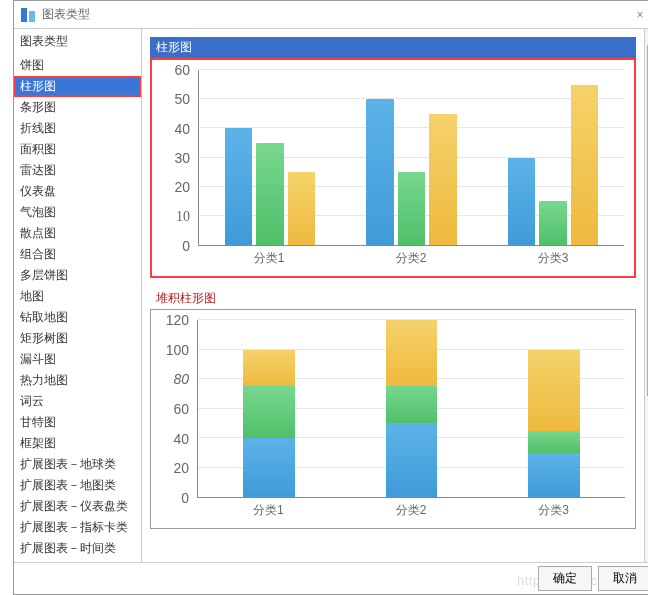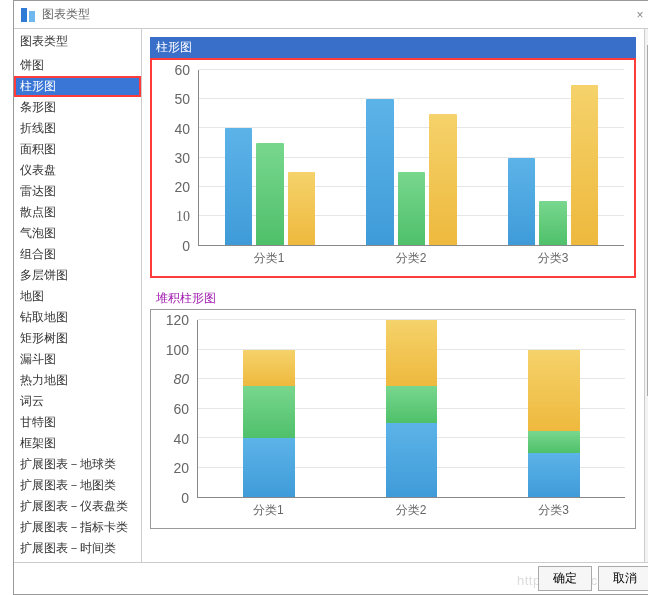--- a/index.html
+++ b/index.html
@@ -83,21 +83,21 @@
   .chart-panel.selected .panel-title {
     background: #3a6fc9;
     color: #fff;
   }
   .chart-panel.selected .panel-body {
     border: 2px solid #ff3b3b;
   }
   .panel-title {
     font-size: 12px;
     padding: 2px 6px;
-    color: #a21caf;
+    color: #b91c1c;
   }
   .panel-body {
     border: 1px solid #999;
     background: #fff;
     height: 220px;
     position: relative;
     padding: 6px 8px 4px 46px;
   }
   .plot {
     position: absolute;
@@ -223,24 +223,24 @@
   <div class="body">
 
     <div class="sidebar">
       <div class="sidebar-header">图表类型</div>
       <div class="sidebar-list" id="sidebar-list">
           <div class="sidebar-item">饼图</div>
           <div class="sidebar-item selected">柱形图</div>
           <div class="sidebar-item">条形图</div>
           <div class="sidebar-item">折线图</div>
           <div class="sidebar-item">面积图</div>
+          <div class="sidebar-item">雷达图</div>
           <div class="sidebar-item">仪表盘</div>
-          <div class="sidebar-item">雷达图</div>
+          <div class="sidebar-item">气泡图</div>
           <div class="sidebar-item">散点图</div>
-          <div class="sidebar-item">气泡图</div>
           <div class="sidebar-item">组合图</div>
           <div class="sidebar-item">多层饼图</div>
           <div class="sidebar-item">地图</div>
           <div class="sidebar-item">钻取地图</div>
           <div class="sidebar-item">矩形树图</div>
           <div class="sidebar-item">漏斗图</div>
           <div class="sidebar-item">热力地图</div>
           <div class="sidebar-item">词云</div>
           <div class="sidebar-item">甘特图</div>
           <div class="sidebar-item">框架图</div>

